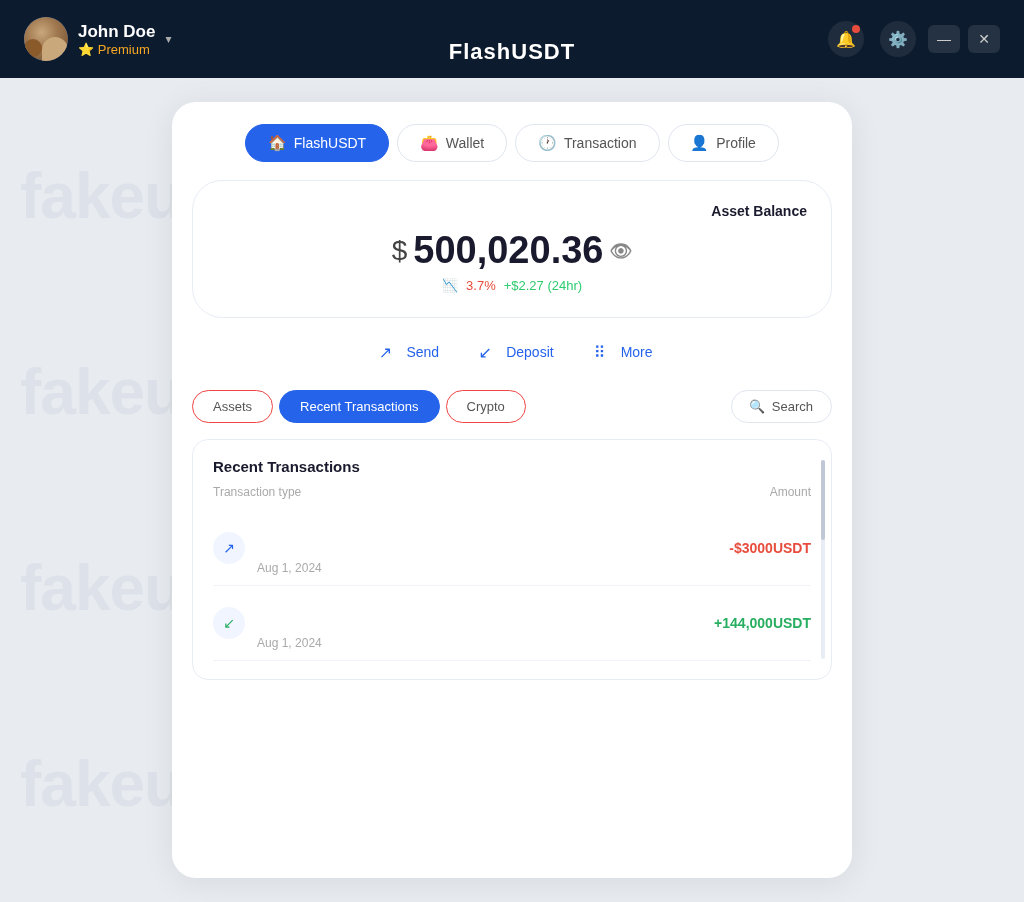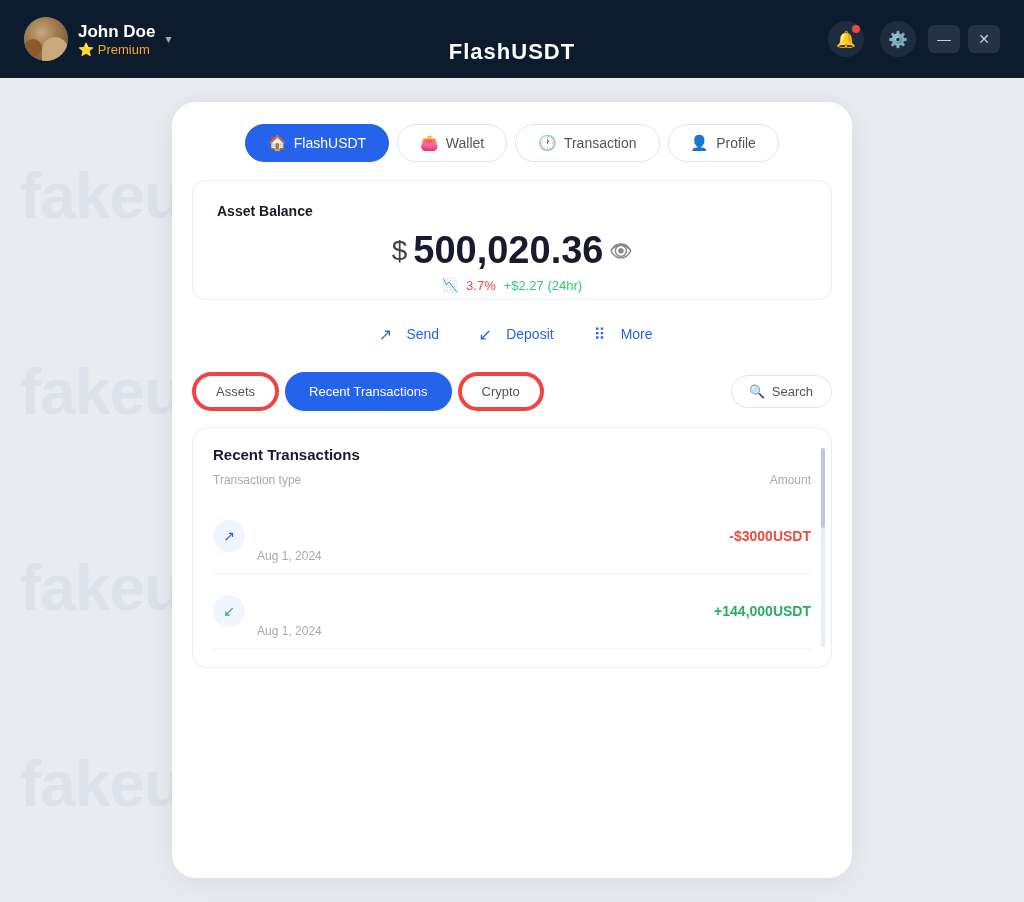--- a/index.html
+++ b/index.html
@@ -133,23 +133,23 @@
       background: #2563eb;
       color: #fff;
       border-color: #2563eb;
     }
     .tab-icon { font-size: 15px; }
 
     
     .balance-section {
       margin: 0 20px 20px;
       border: 1.5px solid #e8ecf5;
-      border-radius: 13px;
-      padding: 22px 24px 6px;
-      text-align: left;
+      border-radius: 30px;
+      padding: 22px 24px 24px;
+      text-align: right;
     }
     .balance-label {
       font-size: 14px;
       font-weight: 600;
       color: #1a1a2e;
       margin-bottom: 10px;
     }
     .balance-amount {
       font-size: 38px;
       font-weight: 700;
@@ -210,21 +210,21 @@
     .section-tabs {
       display: flex;
       align-items: center;
       padding: 0 20px;
       margin-bottom: 16px;
       gap: 6px;
     }
     .section-tab {
       padding: 8px 20px;
       border-radius: 50px;
-      border: 4px solid #ef4444;
+      border: 1px solid #ef4444;
       background: transparent;
       font-size: 13px;
       color: #555;
       cursor: pointer;
       font-weight: 500;
     }
     .section-tab.active {
       background: #2563eb;
       color: #fff;
       border-color: #2563eb;

